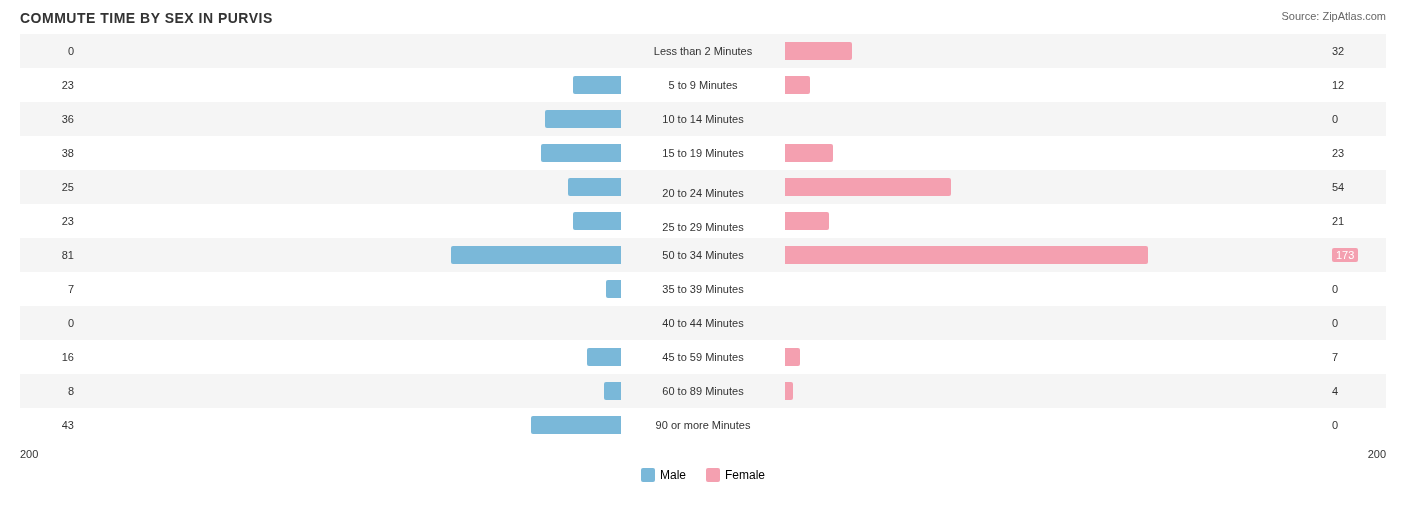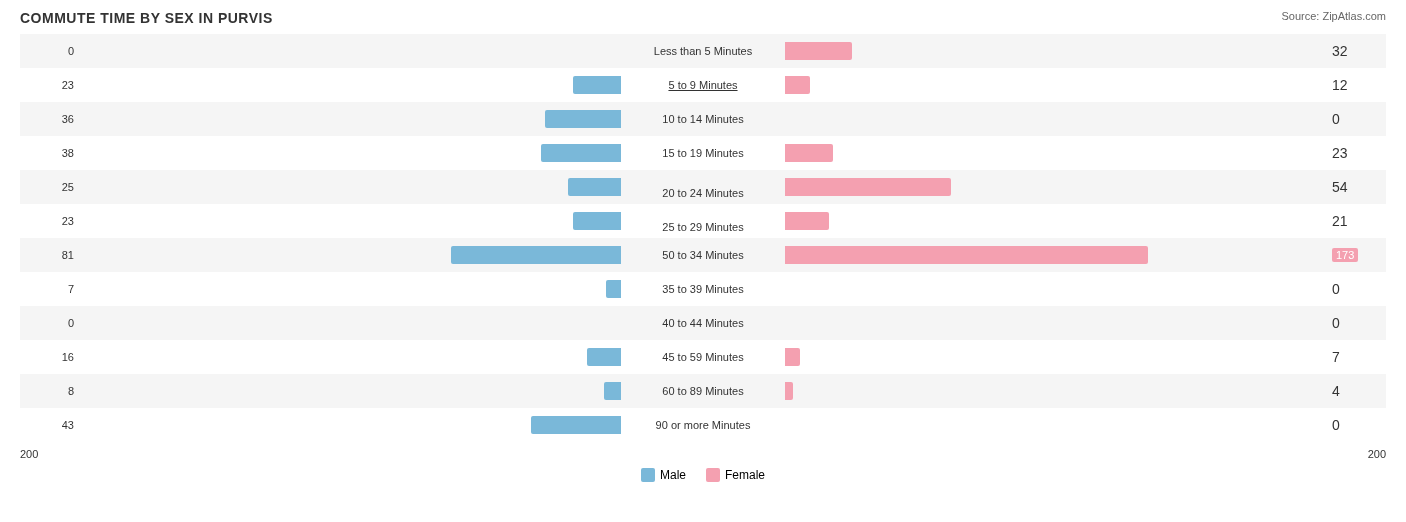--- a/index.html
+++ b/index.html
@@ -142,21 +142,21 @@
       gap: 5px;
       font-size: 12px;
       color: #000000;
     }
     .legend-box {
       width: 14px;
       height: 14px;
       border-radius: 2px;
     }
     .value-label {
-      font-size: 14px;
+      font-size: 11px;
       color: #333;
       white-space: nowrap;
     }
     .value-label-highlight {
       font-size: 11px;
       color: #fff;
       background: #f4a0b0;
       padding: 1px 4px;
       border-radius: 2px;
       white-space: nowrap;
@@ -171,38 +171,38 @@
 
   <div class="chart-area" id="chart-area">
 
   <div class="row">
     <div class="label-left">0</div>
     <div class="bars-center">
       <div class="bar-pair">
         <div class="male-side">
           <div class="bar-male" style="width:0px;"></div>
         </div>
-        <span class="category-label" style="z-index:3;">Less than 5 Minutes</span>
+        <span class="category-label" style="z-index:3;">Less than 2 Minutes</span>
         <div class="female-side">
           <div class="bar-female" style="width:67px;"></div>
         </div>
       </div>
     </div>
     <div class="label-right">
       <span class="value-label">32</span>
     </div>
   </div>
       <div class="row">
     <div class="label-left">23</div>
     <div class="bars-center">
       <div class="bar-pair">
         <div class="male-side">
           <div class="bar-male" style="width:48px;"></div>
         </div>
-        <span class="category-label" style="z-index:3;text-decoration:underline;">5 to 9 Minutes</span>
+        <span class="category-label" style="z-index:3;">5 to 9 Minutes</span>
         <div class="female-side">
           <div class="bar-female" style="width:25px;"></div>
         </div>
       </div>
     </div>
     <div class="label-right">
       <span class="value-label">12</span>
     </div>
   </div>
       <div class="row">

